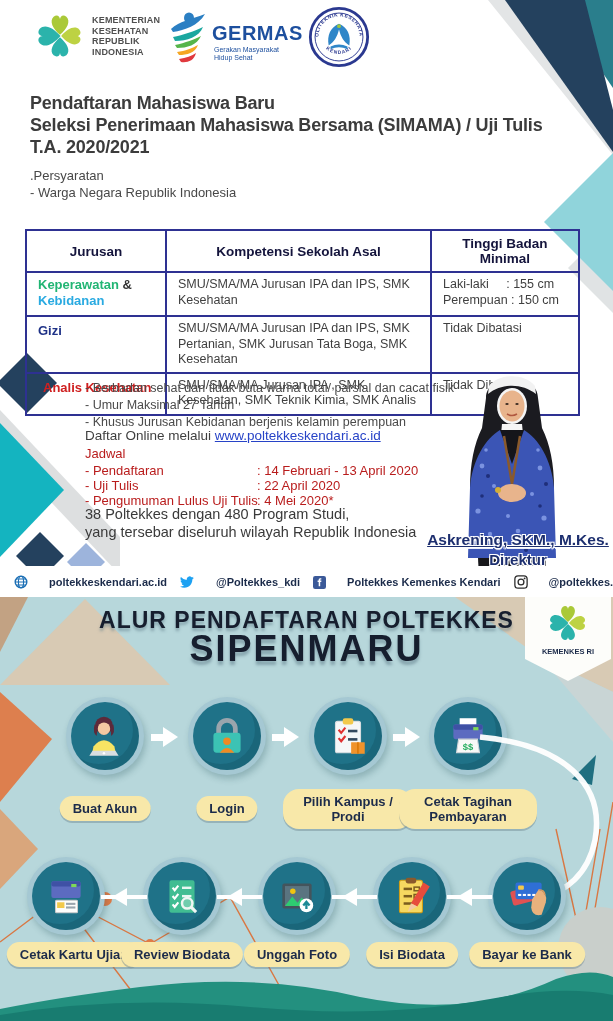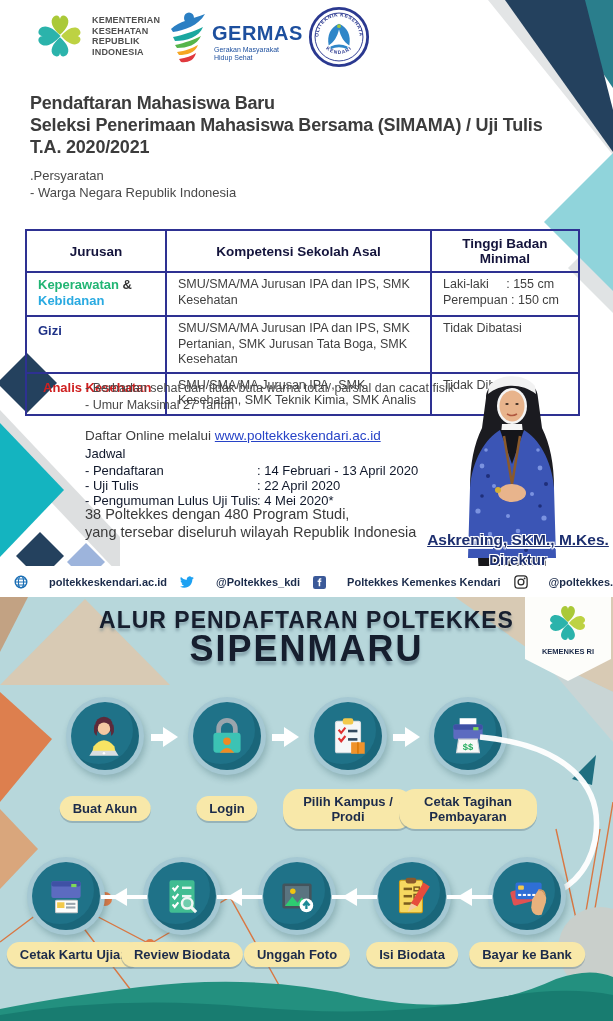--- a/index.html
+++ b/index.html
@@ -11,21 +11,21 @@
   .req{font-size:13px;color:#484848;line-height:16.5px;}
   table.jtable{border-collapse:collapse;table-layout:fixed;width:553px;}
   table.jtable td,table.jtable th{border:2px solid #2e3192;vertical-align:top;padding:4px 8px 4px 11px;margin-top:11px;}
   table.jtable th{font-size:13.5px;color:#14143c;text-align:center;vertical-align:middle;padding:5px 4px;}
   .cell{font-size:12.5px;color:#3f3f3f;line-height:15.5px;}
   .jur{font-weight:bold;font-size:13px;line-height:16px;}
   .pre{white-space:pre;}
   .notes{font-size:12.5px;color:#4a4a4a;line-height:17px;white-space:nowrap;}
   .daftar{font-size:13.5px;color:#3f3f3f;}
   .daftar a{color:#2743c7;text-decoration:underline;}
-  .jad{font-size:13px;color:#0f172a;line-height:15px;white-space:nowrap;}
+  .jad{font-size:13px;color:#b91c1c;line-height:15px;white-space:nowrap;}
   .jad .lab{display:inline-block;width:172px;}
   .info{font-size:14.5px;color:#3a3a3a;line-height:18px;white-space:nowrap;}
   .cap{font-weight:bold;color:#1d2f6f;text-align:center;
        text-shadow:-1px -1px 0 #fff,1px -1px 0 #fff,-1px 1px 0 #fff,1px 1px 0 #fff,0 2px 1px rgba(255,255,255,.9);}
   .footerbar{left:0;top:566px;width:613px;height:32px;background:#fff;display:flex;align-items:center;gap:13px;padding-left:14px;box-sizing:border-box;}
   .soc{display:flex;align-items:center;gap:21px;font-size:11px;font-weight:bold;color:#1b2b4a;white-space:nowrap;}
   .klogo-text{font-size:9px;font-weight:bold;color:#4f4f4f;line-height:10.5px;letter-spacing:.2px;}
   .germas-title{font-size:20px;font-weight:bold;color:#1d4f9e;letter-spacing:.5px;}
   .germas-tag{font-size:7px;color:#1d4f9e;line-height:8px;}
   
@@ -157,20 +157,21 @@
       <td style="height:32px;padding-left:16px"><span class="jur" style="color:#cf2020">Analis Kesehatan</span></td>
       <td class="cell">SMU/SMA/MA Jurusan IPA , SMK Kesehatan, SMK Teknik Kimia, SMK Analis</td>
       <td class="cell">Tidak Dibatasi</td>
     </tr>
   </tbody>
     </table>
 
   <div class="abs notes" style="left:85px;top:380px">
     <div>- Berbadan sehat dan tidak buta warna total/ parsial dan cacat fisik</div>
     <div>- Umur Maksimal 27 Tahun</div>
+    <div>- Khusus Jurusan Kebidanan berjenis kelamin perempuan</div>
   </div>
 
   <div class="abs daftar" style="left:85px;top:428px">
     <span>Daftar Online melalui </span><a href="#">www.poltekkeskendari.ac.id</a>
   </div>
 
   <div class="abs jad" style="left:85px;top:446px">
     <div>Jadwal</div>
     <div style="margin-top:2px"><span class="lab">- Pendaftaran</span><span>: 14 Februari - 13 April 2020</span></div>
     <div><span class="lab">- Uji Tulis</span><span>: 22 April 2020</span></div>

